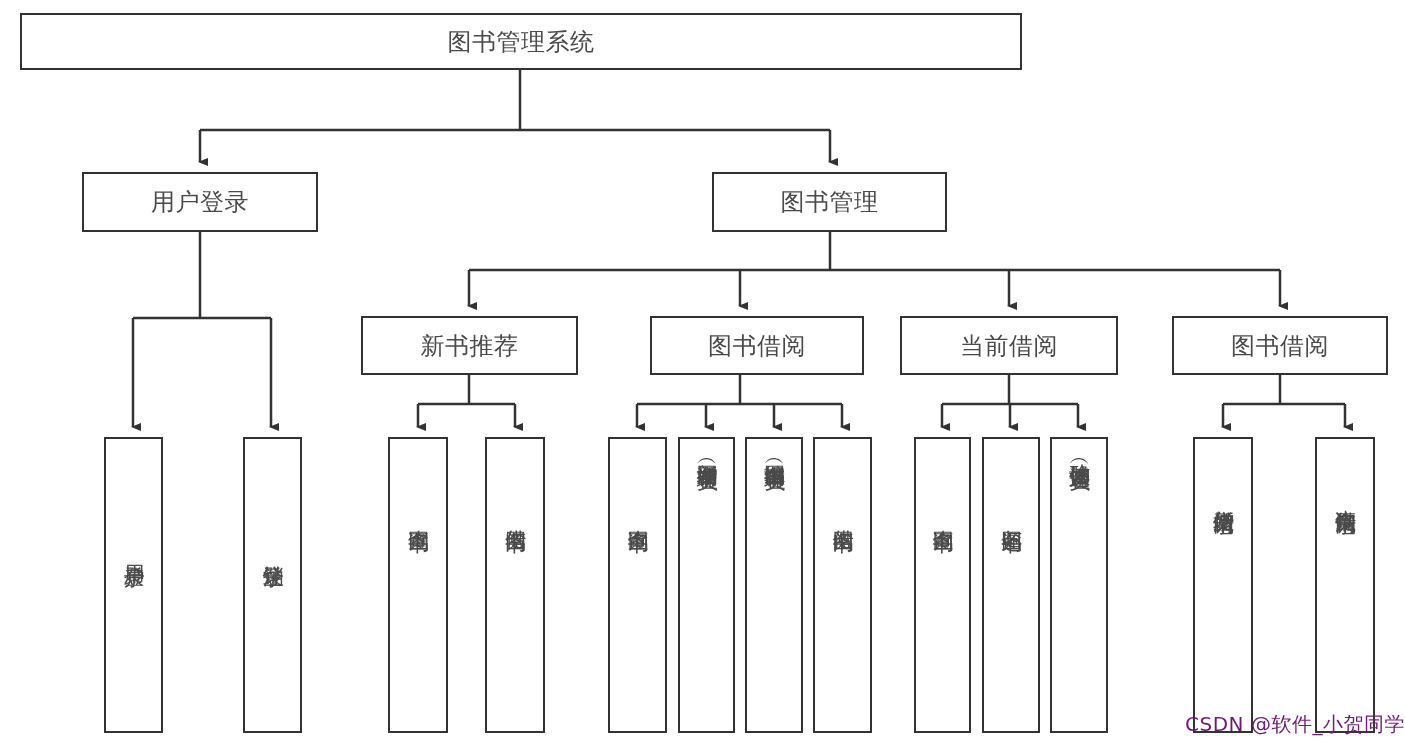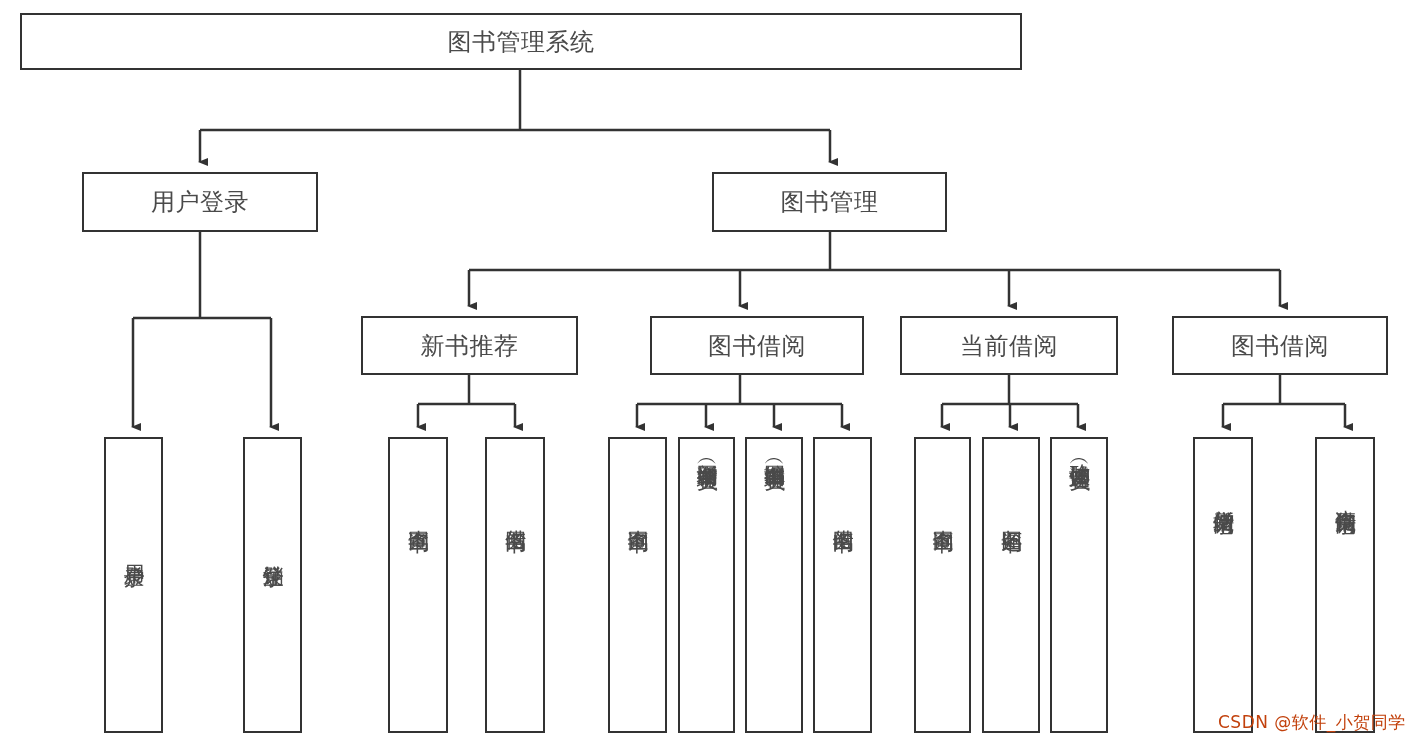--- a/index.html
+++ b/index.html
@@ -63,24 +63,24 @@
     margin-top: 105px;
   }
   .node.vertical.tall .label {
     margin-top: 4px;
   }
   .node.vertical.midlow .label {
     margin-top: 50px;
   }
   .watermark {
     position: absolute;
-    left: 1218px;
+    left: 1185px;
     top: 711px;
-    font-size: 17px;
-    color: #c2410c;
+    font-size: 20px;
+    color: #701a75;
     white-space: nowrap;
     letter-spacing: 0.5px;
   }
 </style>
 </head>
 <body>
 
 <div id="diagram-root">
 
   <svg class="connectors" viewBox="0 0 1405 747" xmlns="http://www.w3.org/2000/svg">

